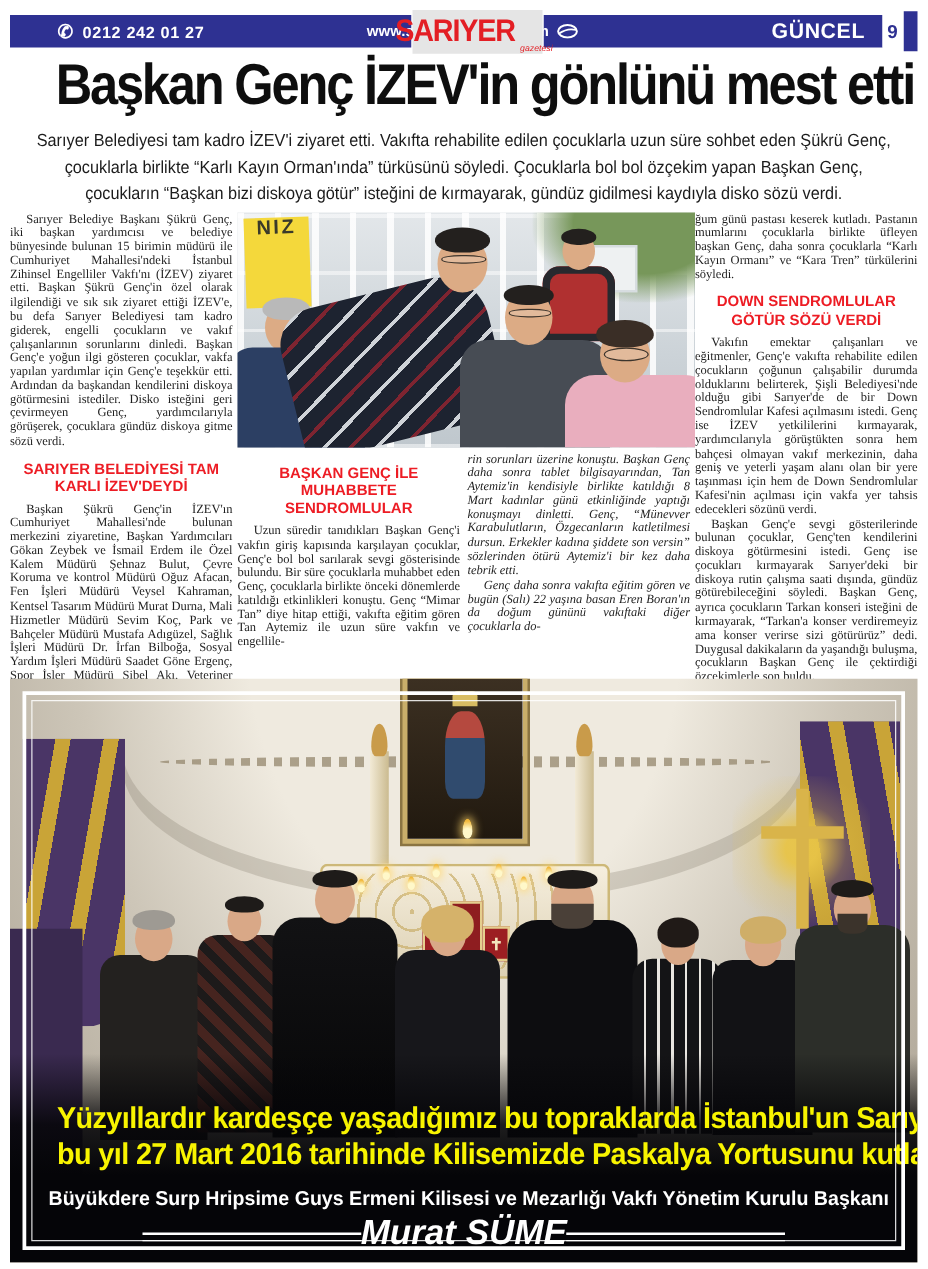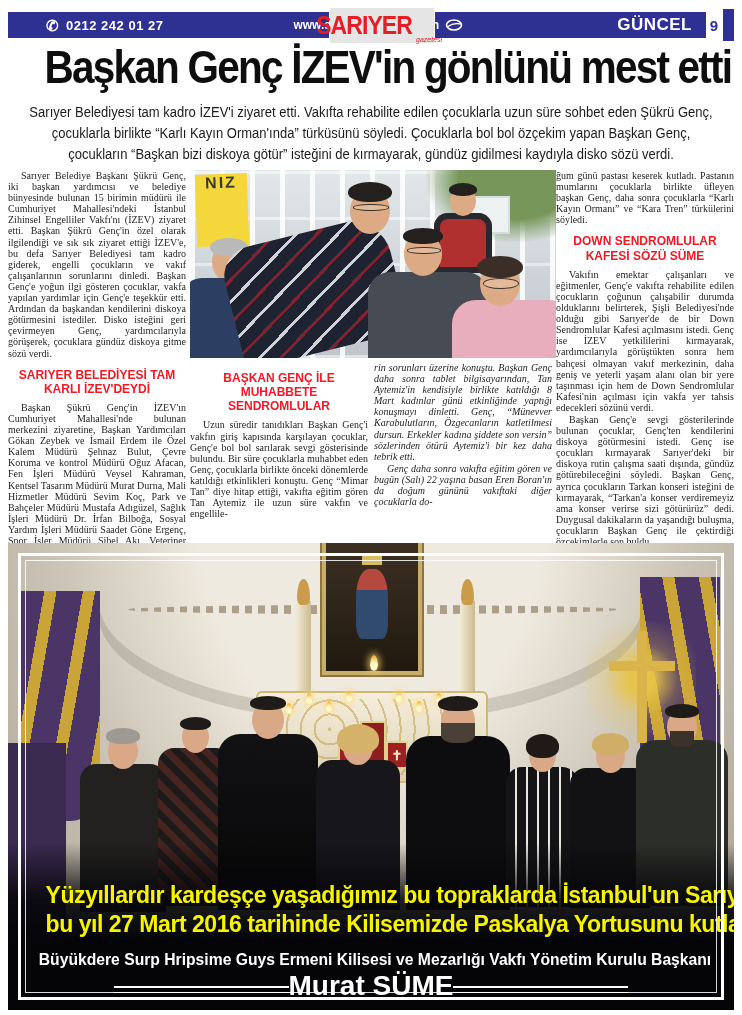--- a/index.html
+++ b/index.html
@@ -107,21 +107,21 @@
   .person .phair{position:absolute;border-radius:50% 50% 42% 42%;background:#1e1b19;}
   .person .pbody{border-radius:16px 16px 0 0;margin-top:-5px;}
 
   .gradient-bottom{position:absolute;left:0;right:0;top:300px;height:167px;background:linear-gradient(180deg,rgba(5,5,8,0) 0%,rgba(5,5,8,.88) 34%,#050508 58%);}
   .frame{position:absolute;inset:10px;border:3px solid #fff;pointer-events:none;}
   .frame-inner{position:absolute;inset:17px;border:1px solid rgba(255,255,255,.85);pointer-events:none;}
 
   .ad-text{position:absolute;left:24px;right:24px;bottom:10px;text-align:center;}
   .ad-yellow{margin:0;color:#f8f400;font-weight:700;font-size:24px;line-height:1.2;letter-spacing:-.5px;white-space:nowrap;transform:scaleX(.96);transform-origin:50% 50%;}
   .ad-org{margin:12px 0 2px 0;color:#fff;font-weight:700;font-size:16px;white-space:nowrap;transform:scaleX(.98);transform-origin:50% 50%;}
-  .ad-name-row{display:flex;align-items:flex-end;justify-content:center;}
+  .ad-name-row{display:flex;align-items:flex-end;justify-content:center;font-style:italic;}
   .ad-rule{flex:0 0 175px;height:4px;border-top:2px solid #fff;border-bottom:1px solid #fff;margin-bottom:7px;}
   .ad-name{color:#fff;font-weight:800;font-size:28px;line-height:1.05;margin:0;}
 </style>
 </head>
 <body>
 
 <div class="page">
 
   <div class="topbar">
     <span class="phone">
@@ -196,21 +196,21 @@
   <div class="col col2">
     <h3 class="sub">BAŞKAN GENÇ İLE MUHABBETE SENDROMLULAR</h3>
     <p class="indent">Uzun süredir tanıdıkları Başkan Genç'i vakfın giriş kapısında karşılayan çocuklar, Genç'e bol bol sarılarak sevgi gösterisinde bulundu. Bir süre çocuklarla muhabbet eden Genç, çocuklarla birlikte önceki dönemlerde katıldığı etkinlikleri konuştu. Genç “Mimar Tan” diye hitap ettiği, vakıfta eğitim gören Tan Aytemiz ile uzun süre vakfın ve engellile-</p>
   </div>
   <div class="col col3">
     <p class="cont">rin sorunları üzerine konuştu. Başkan Genç daha sonra tablet bilgisayarından, Tan Aytemiz'in kendisiyle birlikte katıldığı 8 Mart kadınlar günü etkinliğinde yaptığı konuşmayı dinletti. Genç, “Münevver Karabulutların, Özgecanların katletilmesi dursun. Erkekler kadına şiddete son versin” sözlerinden ötürü Aytemiz'i bir kez daha tebrik etti.</p>
     <p class="indent">Genç daha sonra vakıfta eğitim gören ve bugün (Salı) 22 yaşına basan Eren Boran'ın da doğum gününü vakıftaki diğer çocuklarla do-</p>
   </div>
   <div class="col col4">
     <p class="cont">ğum günü pastası keserek kutladı. Pastanın mumlarını çocuklarla birlikte üfleyen başkan Genç, daha sonra çocuklarla “Karlı Kayın Ormanı” ve “Kara Tren” türkülerini söyledi.</p>
-    <h3 class="sub">DOWN SENDROMLULAR KAFESİ SÖZÜ SÜME</h3>
+    <h3 class="sub">DOWN SENDROMLULAR GÖTÜR SÖZÜ VERDİ</h3>
     <p class="indent">Vakıfın emektar çalışanları ve eğitmenler, Genç'e vakıfta rehabilite edilen çocukların çoğunun çalışabilir durumda olduklarını belirterek, Şişli Belediyesi'nde olduğu gibi Sarıyer'de de bir Down Sendromlular Kafesi açılmasını istedi. Genç ise İZEV yetkililerini kırmayarak, yardımcılarıyla görüştükten sonra hem bahçesi olmayan vakıf merkezinin, daha geniş ve yeterli yaşam alanı olan bir yere taşınması için hem de Down Sendromlular Kafesi'nin açılması için vakfa yer tahsis edecekleri sözünü verdi.</p>
     <p class="indent">Başkan Genç'e sevgi gösterilerinde bulunan çocuklar, Genç'ten kendilerini diskoya götürmesini istedi. Genç ise çocukları kırmayarak Sarıyer'deki bir diskoya rutin çalışma saati dışında, gündüz götürebileceğini söyledi. Başkan Genç, ayrıca çocukların Tarkan konseri isteğini de kırmayarak, “Tarkan'a konser verdiremeyiz ama konser verirse sizi götürürüz” dedi. Duygusal dakikaların da yaşandığı buluşma, çocukların Başkan Genç ile çektirdiği özçekimlerle son buldu.</p>
   </div>
 
   <div class="photo-bottom">
     <div class="apse"></div>
     <div class="frieze"></div>
     <div class="drapeL"></div>
     <div class="drapeR"></div>
     <div class="drapeFL"></div>

